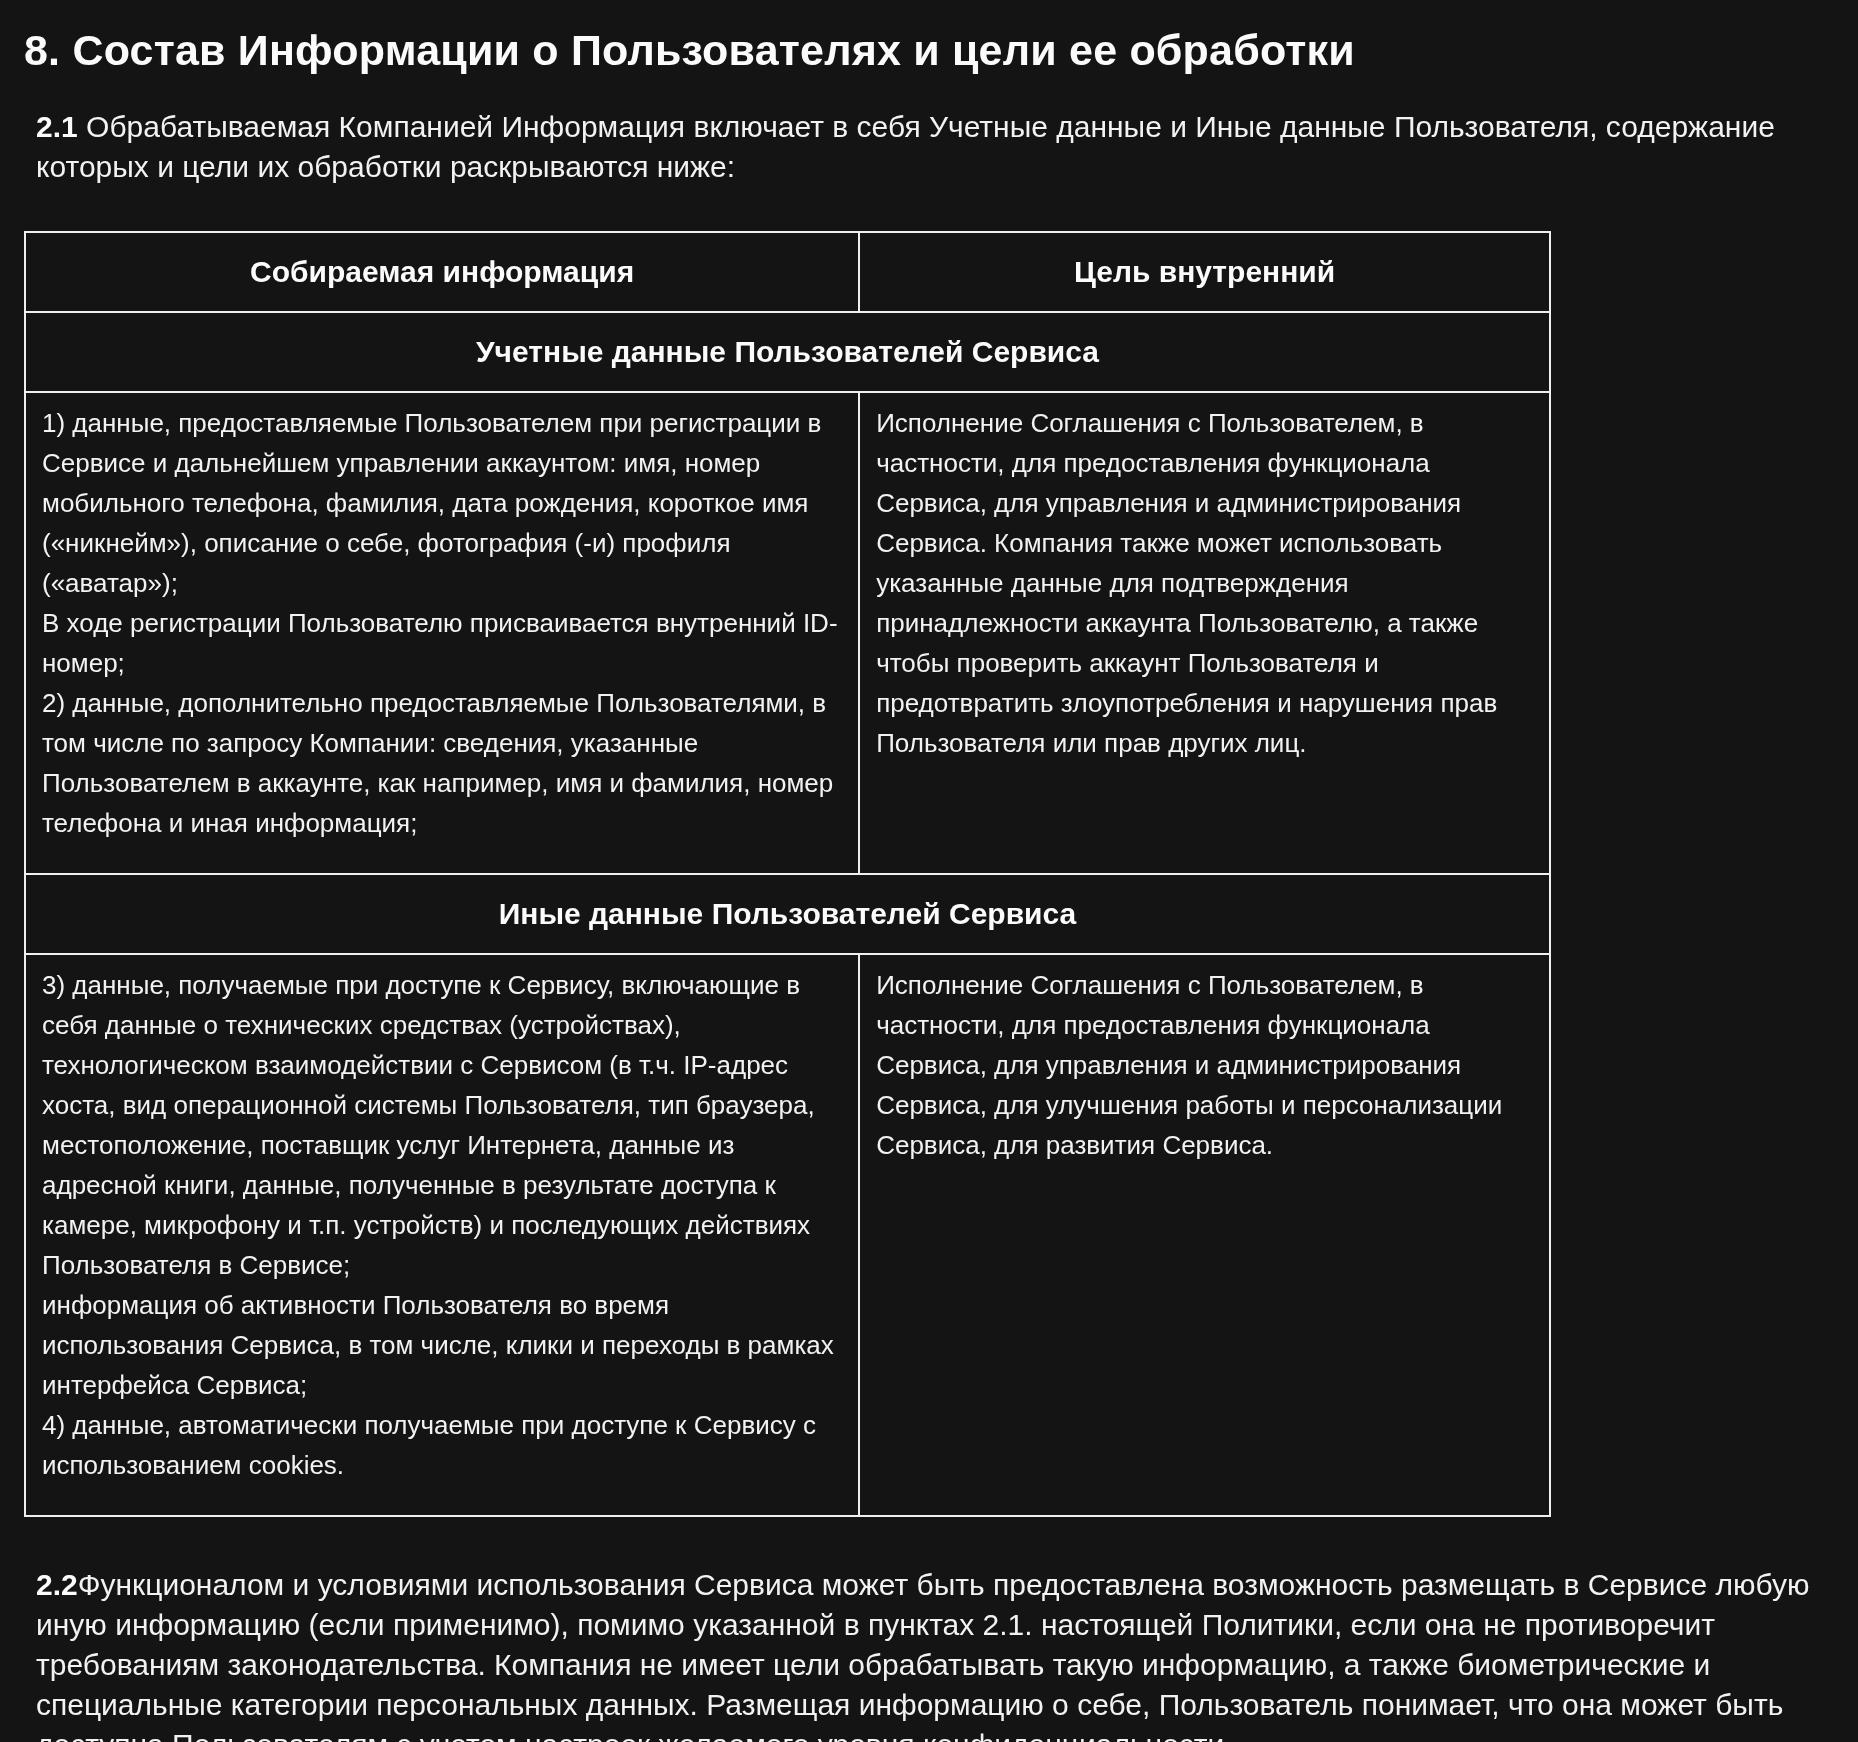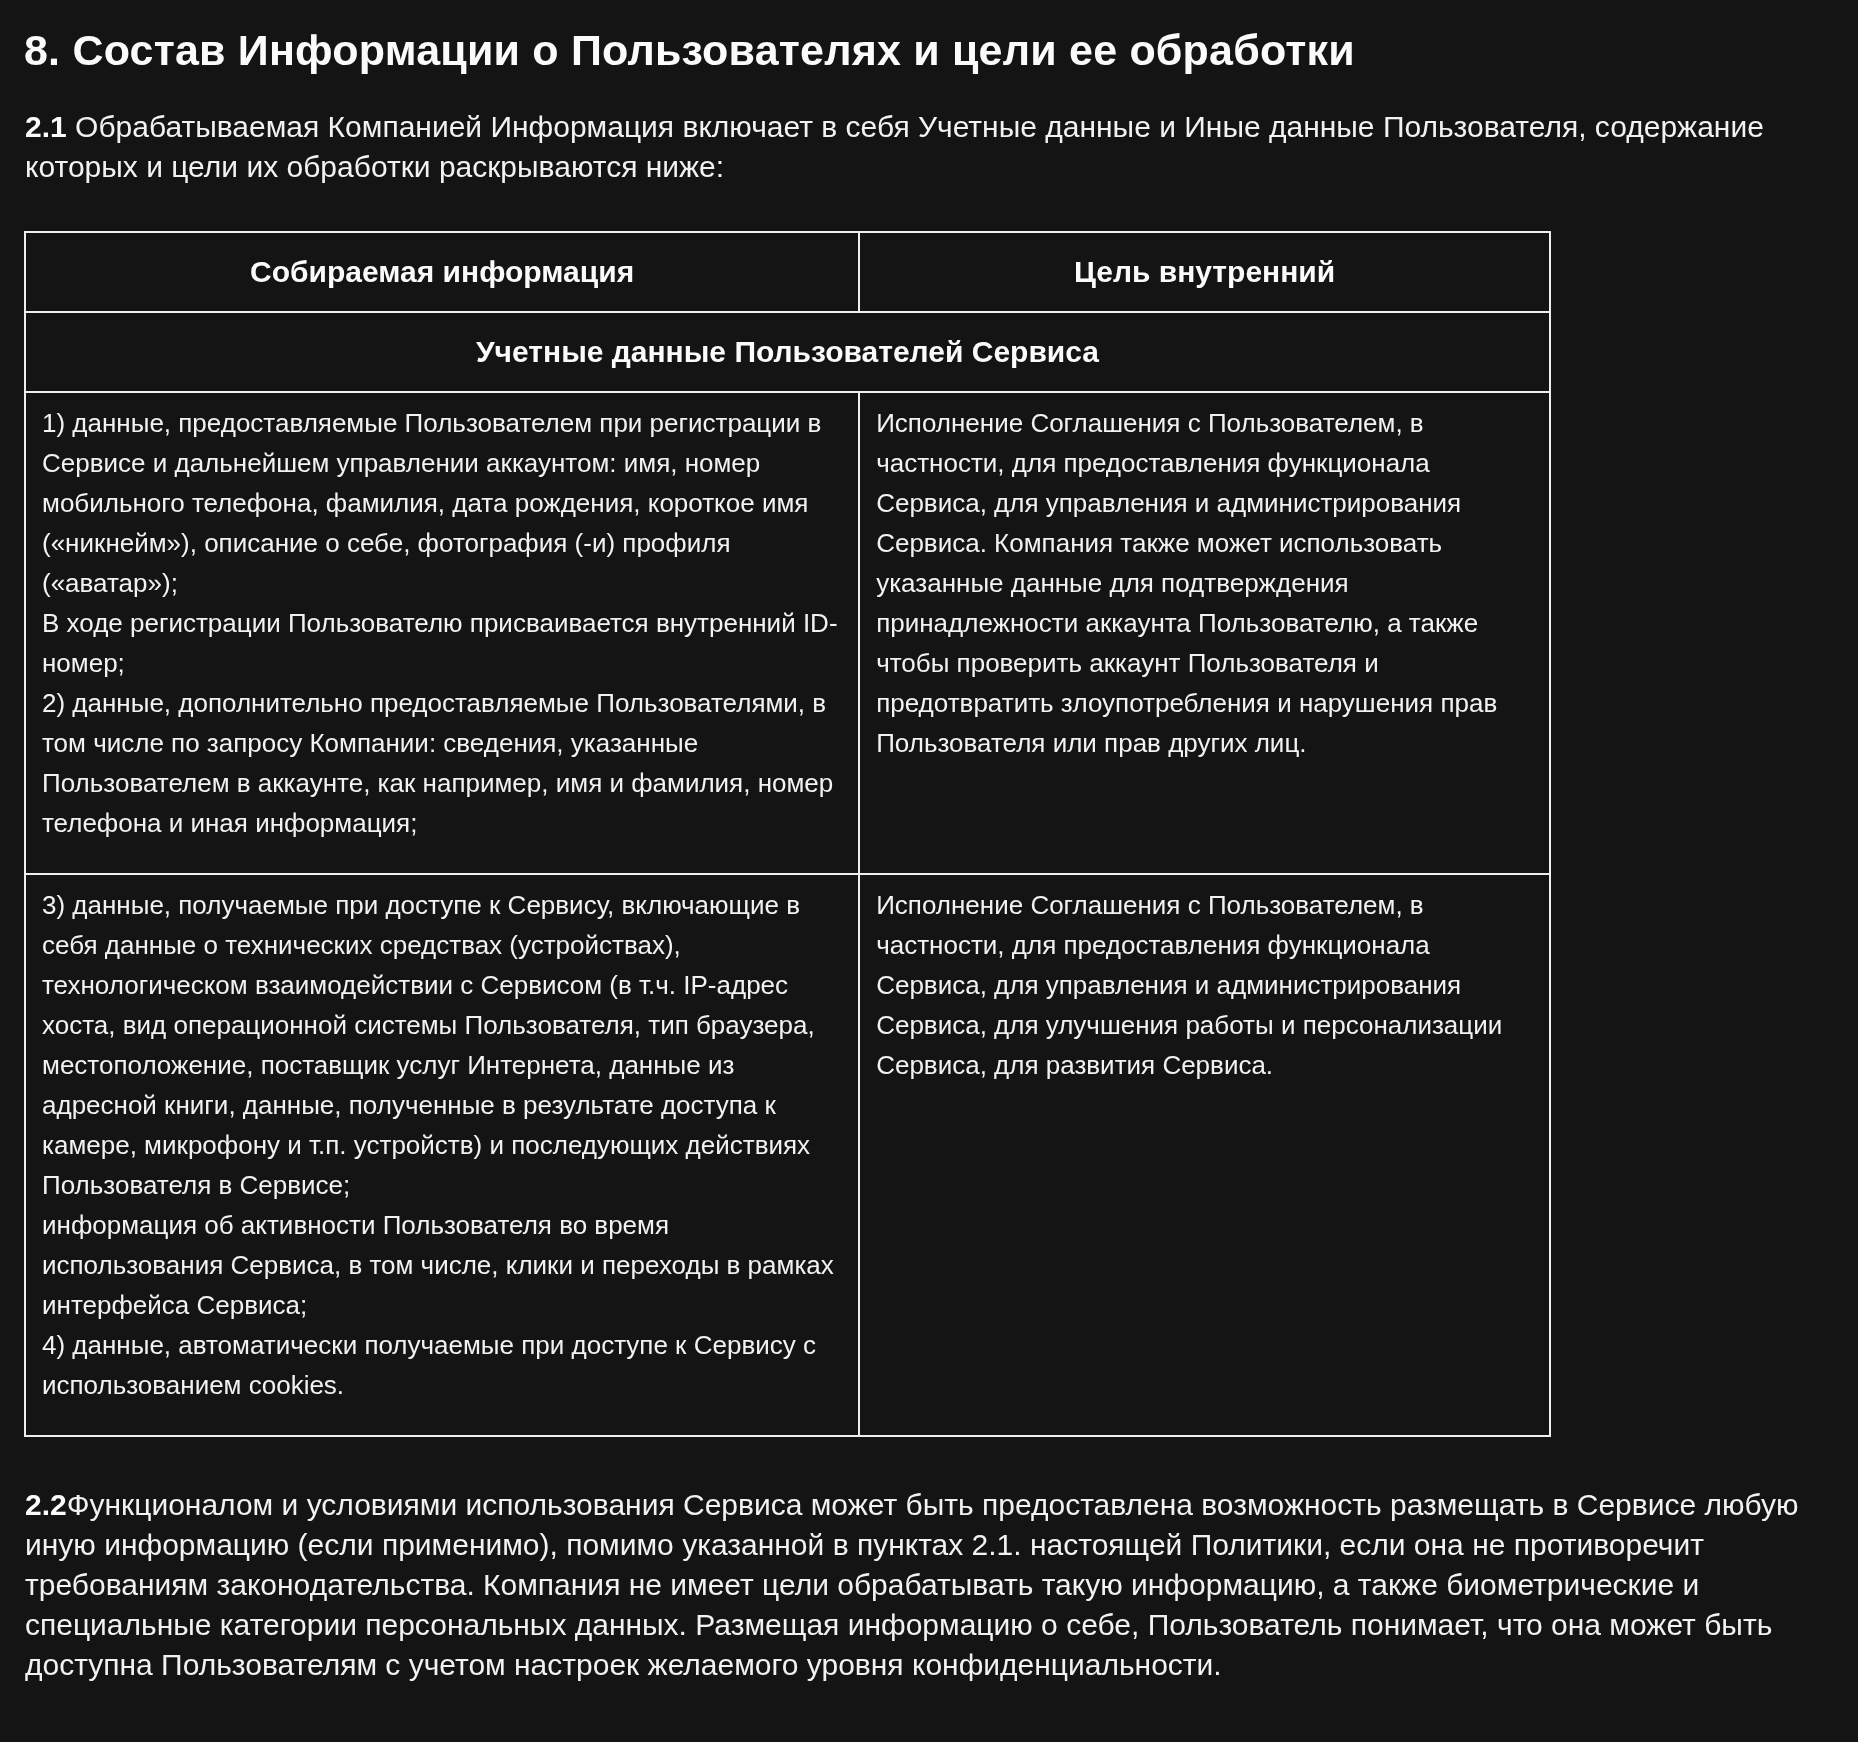--- a/index.html
+++ b/index.html
@@ -19,21 +19,21 @@
     font-size: 43px;
     line-height: 1.15;
     font-weight: bold;
     color: #fbfbfb;
     margin: 10px 0 32px 0;
     letter-spacing: 0.2px;
   }
   p.para {
     font-size: 30px;
     line-height: 40px;
-    margin: 1px;
+    margin: 12px;
     color: #f2f2f2;
   }
   p.intro { margin-bottom: 44px; }
   p.footer { margin-top: 48px; }
   b.clause { font-weight: bold; color: #fbfbfb; }
   table.policy {
     width: 1527px;
     border-collapse: collapse;
     table-layout: fixed;
   }
@@ -86,20 +86,23 @@
       <tr>
         <td class="section" colspan="2">Учетные данные Пользователей Сервиса</td>
       </tr>
       <tr>
         <td class="cell">1) данные, предоставляемые Пользователем при регистрации в Сервисе и дальнейшем управлении аккаунтом: имя, номер мобильного телефона, фамилия, дата рождения, короткое имя («никнейм»), описание о себе, фотография (-и) профиля («аватар»);
 В ходе регистрации Пользователю присваивается внутренний ID-номер;
 2) данные, дополнительно предоставляемые Пользователями, в том числе по запросу Компании: сведения, указанные Пользователем в аккаунте, как например, имя и фамилия, номер телефона и иная информация;</td>
         <td class="cell">Исполнение Соглашения с Пользователем, в частности, для предоставления функционала Сервиса, для управления и администрирования Сервиса. Компания также может использовать указанные данные для подтверждения принадлежности аккаунта Пользователю, а также чтобы проверить аккаунт Пользователя и предотвратить злоупотребления и нарушения прав Пользователя или прав других лиц.</td>
       </tr>
       <tr>
+        <td class="section" colspan="2">Иные данные Пользователей Сервиса</td>
+      </tr>
+      <tr>
         <td class="cell">3) данные, получаемые при доступе к Сервису, включающие в себя данные о технических средствах (устройствах), технологическом взаимодействии с Сервисом (в т.ч. IP-адрес хоста, вид операционной системы Пользователя, тип браузера, местоположение, поставщик услуг Интернета, данные из адресной книги, данные, полученные в результате доступа к камере, микрофону и т.п. устройств) и последующих действиях Пользователя в Сервисе;
 информация об активности Пользователя во время использования Сервиса, в том числе, клики и переходы в рамках интерфейса Сервиса;
 4) данные, автоматически получаемые при доступе к Сервису с использованием cookies.</td>
         <td class="cell">Исполнение Соглашения с Пользователем, в частности, для предоставления функционала Сервиса, для управления и администрирования Сервиса, для улучшения работы и персонализации Сервиса, для развития Сервиса.</td>
       </tr>
     </tbody>
   </table>
 
   <p class="para footer"><b class="clause">2.2</b><span>Функционалом и условиями использования Сервиса может быть предоставлена возможность размещать в Сервисе любую иную информацию (если применимо), помимо указанной в пунктах 2.1. настоящей Политики, если она не противоречит требованиям законодательства. Компания не имеет цели обрабатывать такую информацию, а также биометрические и специальные категории персональных данных. Размещая информацию о себе, Пользователь понимает, что она может быть доступна Пользователям с учетом настроек желаемого уровня конфиденциальности.</span></p>
 

